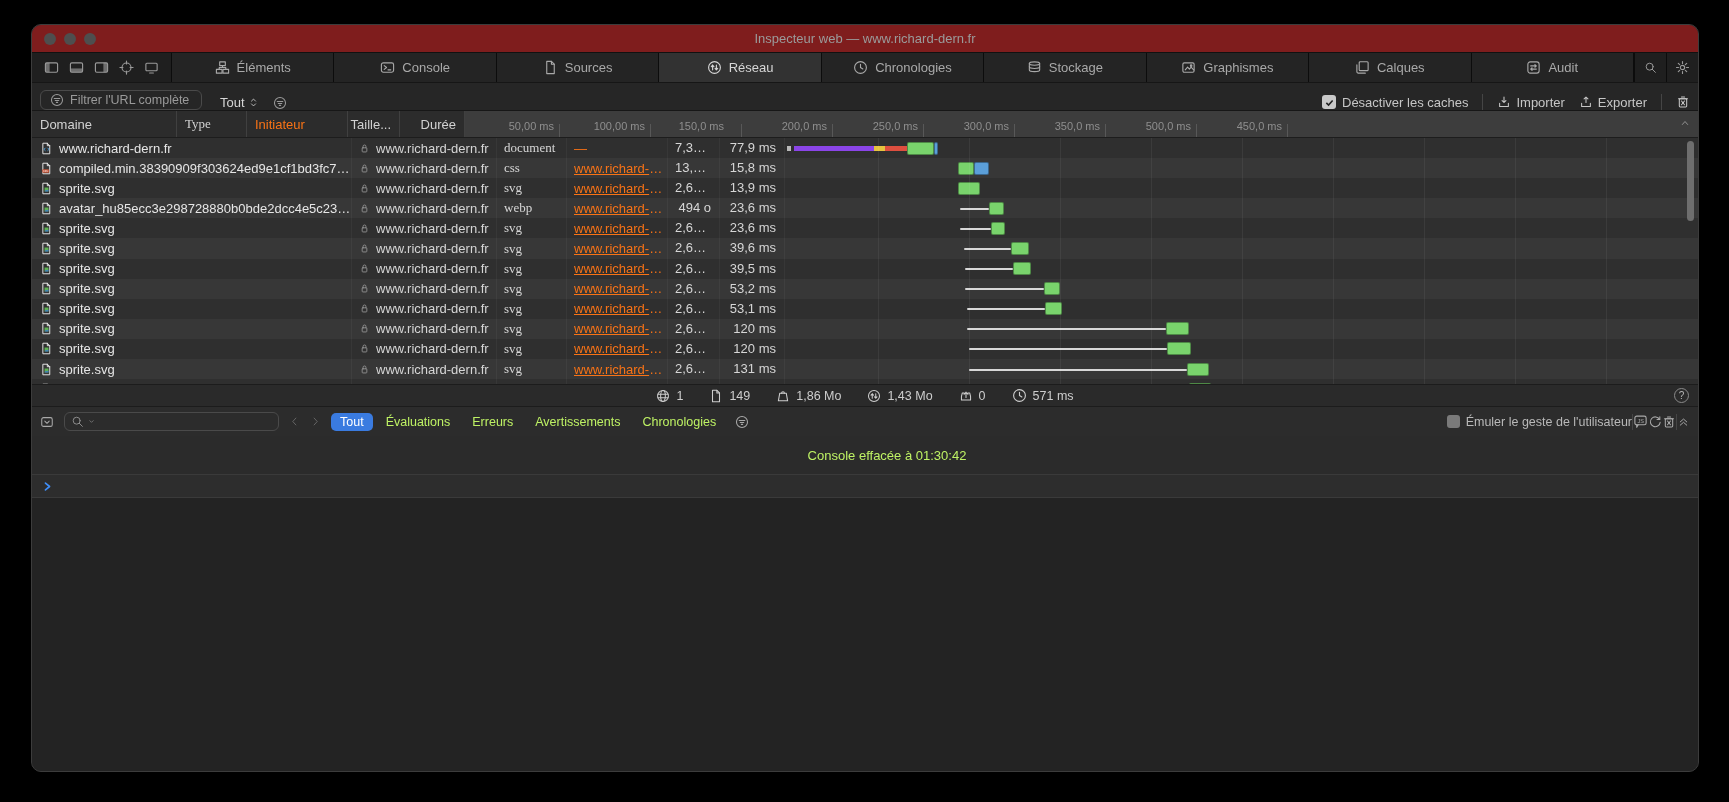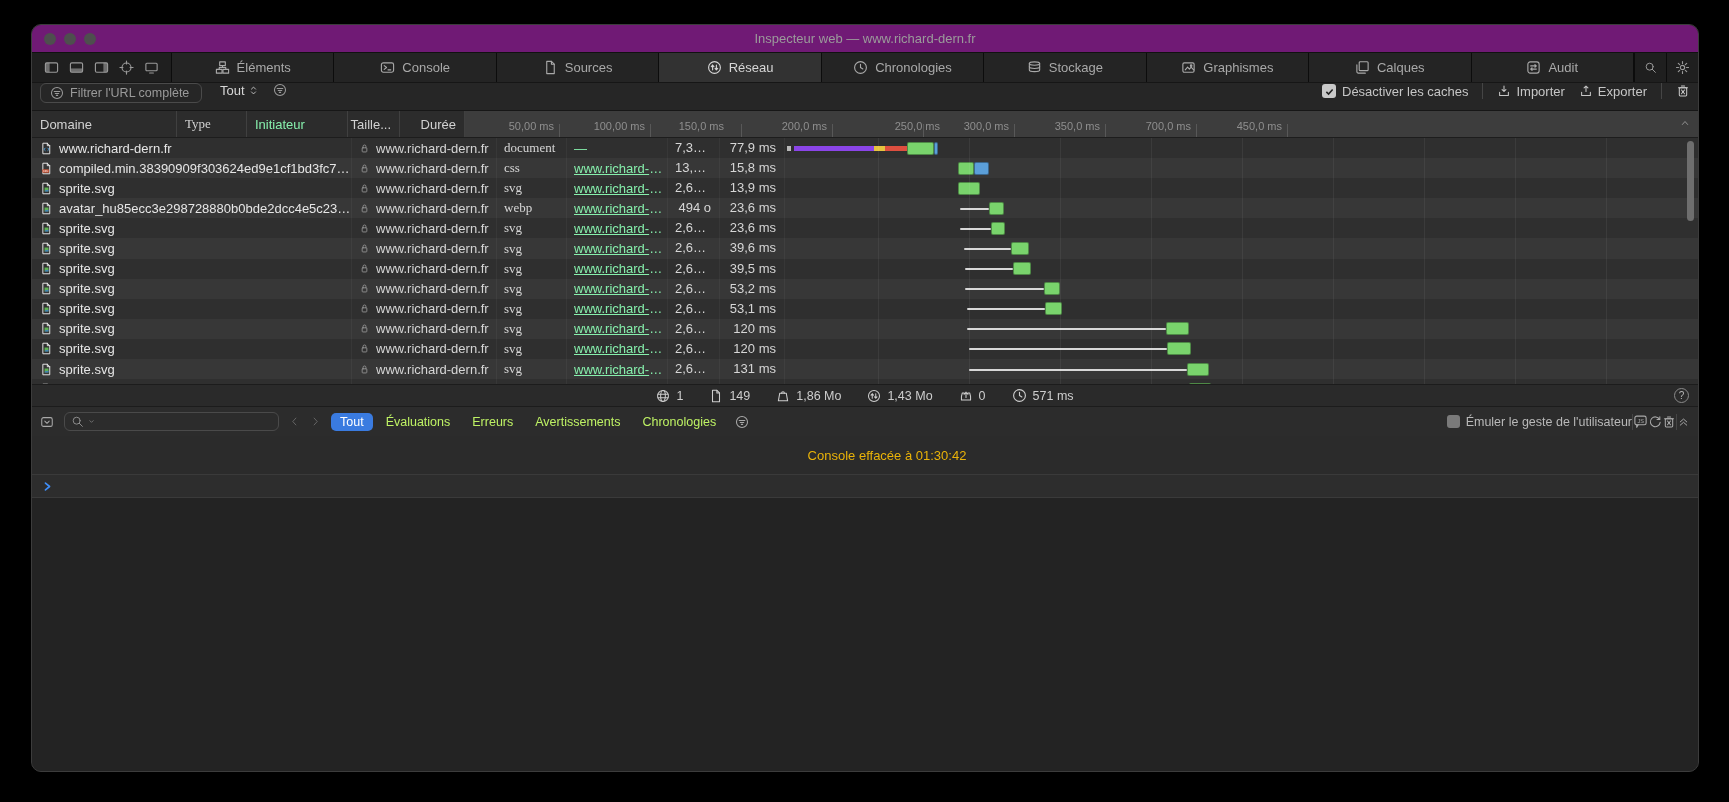--- a/index.html
+++ b/index.html
@@ -2,39 +2,39 @@
 <html><head>
 <meta charset="utf-8">
 <style>
   * { margin:0; padding:0; box-sizing:border-box; }
   html,body { width:1729px; height:802px; background:#000; overflow:hidden;
     font-family:"Liberation Sans","DejaVu Sans",sans-serif; }
   .window { position:absolute; left:31px; top:24px; width:1668px; height:748px;
     background:#2d2d2d; border-radius:10px; border:1px solid #3c3c3c; overflow:hidden;
     display:flex; flex-direction:column; }
   
-  .titlebar { height:27px; background:#701a75; position:relative; flex:none;
+  .titlebar { height:27px; background:#7f1d1d; position:relative; flex:none;
     display:flex; align-items:center; justify-content:center; }
   .lights { position:absolute; left:12px; top:0; height:100%; display:flex; align-items:center; gap:8px; }
   .light { width:12px; height:12px; border-radius:50%; background:#4e4e4e; }
   .wtitle { color:#9b9b9b; font-size:13px; }
   
   .tabbar { height:31px; background:#1f1f1f; flex:none; display:flex; align-items:stretch;
     border-top:1px solid #111; border-bottom:1px solid #161616; }
   .dockicons { display:flex; align-items:center; gap:10px; padding:0 12px; border-right:1px solid #0c0c0c; }
   .dockicons .icn { color:#9a9a9a; }
   .maintabs { flex:1; display:flex; }
   .tab { flex:1; display:flex; align-items:center; justify-content:center; gap:7px;
     color:#a9a9a9; font-size:13px; border-right:1px solid #0c0c0c; background:#242424; cursor:default; }
   .tab.active { background:#323232; color:#d6d6d6; }
   .tbtn { width:32px; display:flex; align-items:center; justify-content:center; color:#9a9a9a;
     border-left:1px solid #0c0c0c; }
   .icn svg { display:block; }
   
-  .filterbar { height:28px; background:#262626; flex:none; display:flex; align-items:flex-start;
+  .filterbar { height:28px; background:#262626; flex:none; display:flex; align-items:flex-end;
     padding:0 8px; border-bottom:1px solid #171717; }
   .filterpill { display:flex; align-items:center; gap:6px; border:1px solid #4a4a4a; border-radius:6px;
     height:20px; padding:0 9px; color:#9a9a9a; font-size:12.5px; width:162px; }
   .scopesel { display:flex; align-items:center; gap:3px; color:#d6d6d6; font-size:13px; margin-left:18px; }
   .circlebtn { color:#9a9a9a; margin-left:14px; display:flex; }
   .fb-right { margin-left:auto; display:flex; align-items:center; gap:14px; color:#c6c6c6; font-size:13px; }
   .chk { display:flex; align-items:center; gap:6px; }
   .box { width:14px; height:14px; border-radius:3px; background:#c9c9c9; display:flex; align-items:center; justify-content:center; }
   .box.un { background:#7a7a7a; }
   .vdiv { width:1px; height:16px; background:#454545; }
@@ -52,21 +52,21 @@
   .rowswrap { flex:1; position:relative; overflow:hidden; background:#2b2b2b; }
   .row { height:20.1px; display:flex; align-items:center; font-size:13px; color:#d6d6d6; }
   .row:nth-child(odd) { background:#2f2f2f; }
   .row:nth-child(even) { background:#373737; }
   .cell { white-space:nowrap; overflow:hidden; text-overflow:ellipsis; padding-left:8px; flex:none;
     display:flex; align-items:center; gap:6px; height:100%; }
   .cell.r { justify-content:flex-end; padding-right:8px; display:block; text-align:right; line-height:20.1px; }
   .c-name  { width:319px; color:#e6e6e6; }
   .c-dom   { width:145px; }
   .c-type  { width:70px;font-family:Liberation Serif, serif; }
-  .c-init  { width:101px; color:#86efac; }
+  .c-init  { width:101px; color:#f97316; }
   .c-init .lnk { text-decoration:underline; cursor:pointer; overflow:hidden; text-overflow:ellipsis; }
   .c-size  { width:52px; }
   .c-dur   { width:65px; }
   .c-wf { flex:1; position:relative; height:100%; }
   .wf-line { position:absolute; top:9.5px; height:2px; background:#d8d8d8; border-radius:1px; }
   .wf-thin { position:absolute; top:8px; height:5px; }
   .wf-box { position:absolute; top:3.5px; height:13px; border-radius:2px; border:1px solid rgba(0,0,0,.35); }
   .overlay { position:absolute; inset:0; pointer-events:none; }
   .gl { position:absolute; top:0; bottom:0; width:1px; background:rgba(255,255,255,.06); }
   .cd { position:absolute; top:0; bottom:0; width:1px; background:rgba(255,255,255,.045); }
@@ -84,21 +84,21 @@
     align-items:center; gap:3px; padding:0 6px; color:#8e8e8e; }
   .navarrows { display:flex; gap:10px; color:#707070; }
   .ctabs { display:flex; align-items:center; gap:4px; }
   .ctab { padding:2px 9px; border-radius:5px; color:#bef264; }
   .ctab.sel { background:#3a7be0; color:#fff; }
   .cb-right { margin-left:auto; display:flex; align-items:center; color:#b9b9b9; }
   .cb-right .box { width:13px; height:13px; }
   .cicon { color:#a9a9a9; display:flex; }
   
   .cmsg { height:38px; flex:none; display:flex; align-items:center; justify-content:center;
-    color:#eab308; font-size:13px; background:#2b2b2b;padding-left:44px; }
+    color:#bef264; font-size:13px; background:#2b2b2b;padding-left:44px; }
   .promptrow { height:24px; flex:none; background:#2d2d2d; border-top:1px solid #3a3a3a;
     border-bottom:1px solid #3a3a3a; display:flex; align-items:center; padding-left:10px; }
   .prompt-chevron { color:#3f8ef7; display:flex; }
   .bottomfill { flex:1; background:#232323; }
 </style>
 </head>
 <body>
 
 <div class="window">
 
@@ -324,27 +324,27 @@
             </svg>
           </span>
       <span class="tick-label" style="left: 9px;">50,00 ms</span>
           <span class="tick-line" style="left: 94px;"></span>
           <span class="tick-label" style="left: 100px;">100,00 ms</span>
           <span class="tick-line" style="left: 185px;"></span>
           <span class="tick-label" style="left: 179px;">150,0 ms</span>
           <span class="tick-line" style="left: 276px;"></span>
           <span class="tick-label" style="left: 282px;">200,0 ms</span>
           <span class="tick-line" style="left: 367px;"></span>
-          <span class="tick-label" style="left: 395px;">250,0 ms</span>
+          <span class="tick-label" style="left: 373px;">250,0 ms</span>
           <span class="tick-line" style="left: 458px;"></span>
           <span class="tick-label" style="left: 464px;">300,0 ms</span>
           <span class="tick-line" style="left: 549px;"></span>
           <span class="tick-label" style="left: 555px;">350,0 ms</span>
           <span class="tick-line" style="left: 640px;"></span>
-          <span class="tick-label" style="left: 646px;">700,0 ms</span>
+          <span class="tick-label" style="left: 646px;">500,0 ms</span>
           <span class="tick-line" style="left: 731px;"></span>
           <span class="tick-label" style="left: 737px;">450,0 ms</span>
           <span class="tick-line" style="left: 822px;"></span>
         </div>
     </div>
     <div class="rowswrap">
       <div id="rows">
           <div class="row">
             <div class="cell c-name">
               <span class="icn">

